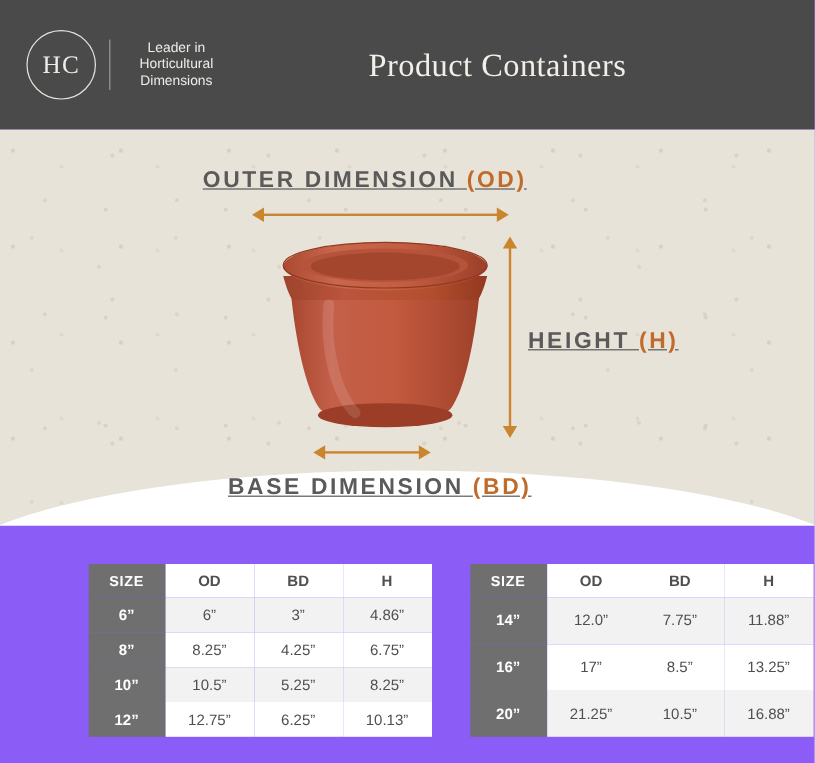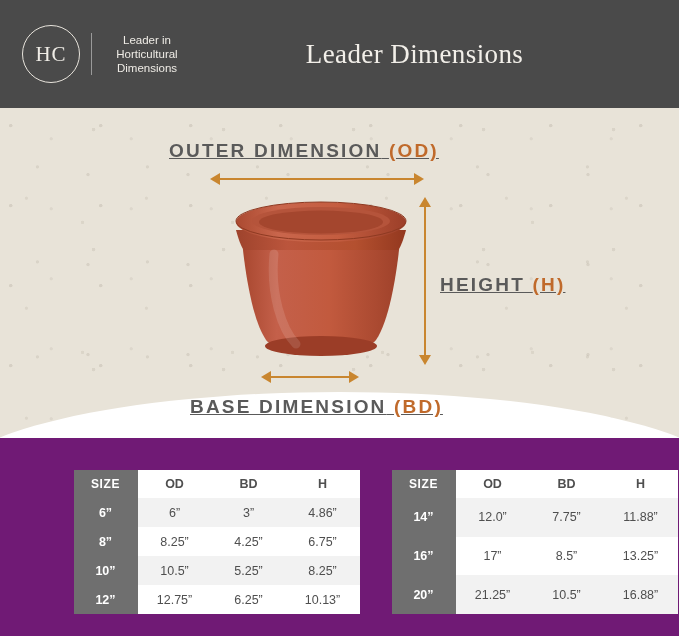--- a/index.html
+++ b/index.html
@@ -10,21 +10,21 @@
     width: 679px;
     height: 636px;
     background: #ffffff;
     font-family: "Liberation Sans", sans-serif;
     overflow: hidden;
   }
   .page {
     position: relative;
     width: 679px;
     height: 636px;
-    background: #701a75;
+    background: #8b5cf6;
   }
 
   
   .header {
     position: absolute;
     top: 0; left: 0;
     width: 679px;
     height: 108px;
     background: #4a4a4a;
     display: flex;
@@ -232,21 +232,21 @@
 
   <div class="header">
     <div class="logo-block">
       <div class="logo-circle">HC</div>
       <div class="logo-text">
         <div>Leader in</div>
         <div>Horticultural</div>
         <div>Dimensions</div>
       </div>
     </div>
-    <div class="header-title">Leader Dimensions</div>
+    <div class="header-title">Product Containers</div>
   </div>
 
   <div class="hero">
 
     <div class="label lbl-od">
       <span>OUTER DIMENSION</span>
       <span class="abbr">(OD)</span>
     </div>
 
     <div class="label lbl-h">

